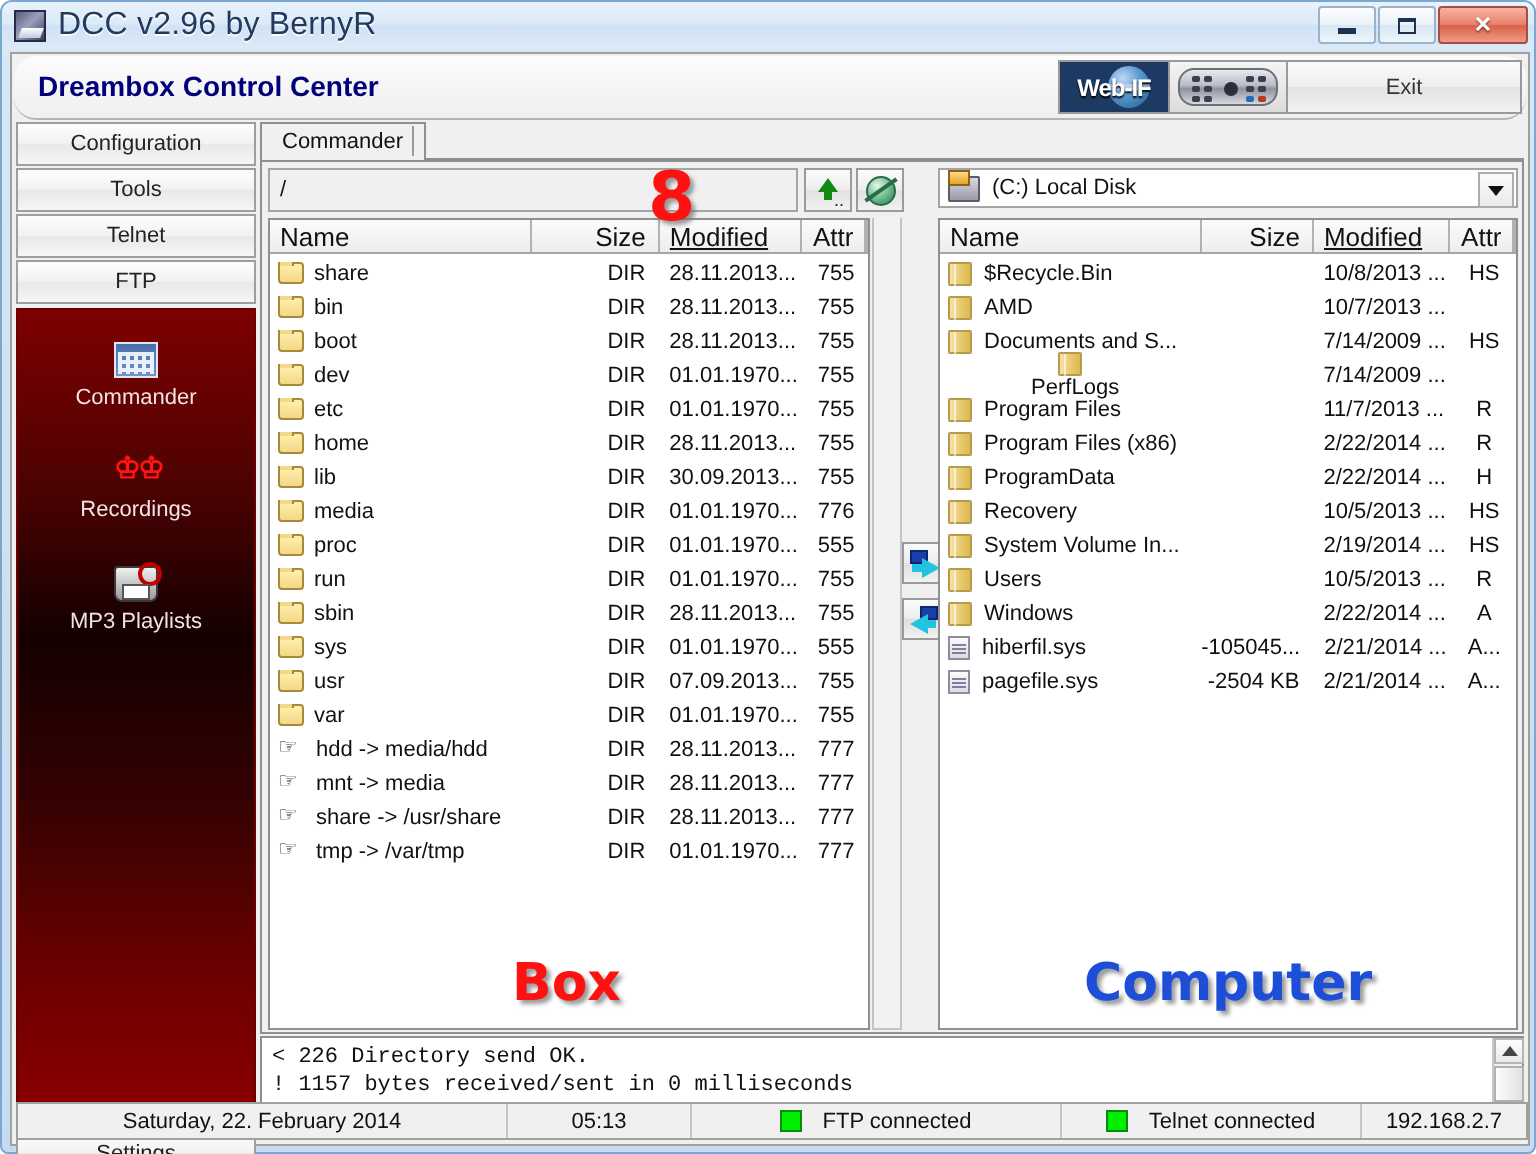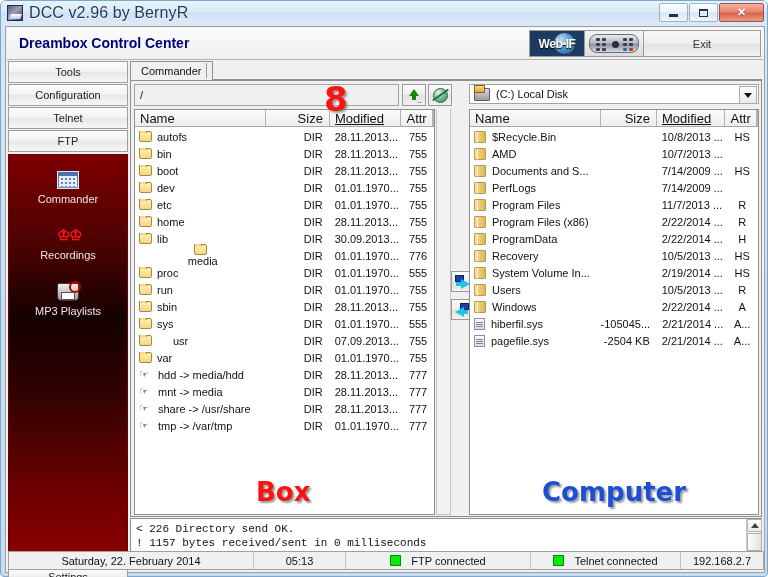--- a/index.html
+++ b/index.html
@@ -70,20 +70,21 @@
     position:absolute; left:4px; top:25px; width:760px; height:547px;
     background:#f0f0f0;
     border:1px solid #a0a0a0;
   }
 
   
   #header {
     position:absolute; left:1px; top:1px; width:756px; height:32px;
     background: linear-gradient(to bottom,#fcfcfc 0%, #efefef 100%);
     border-bottom:1px solid #b4b4b4;
+    border-radius:11px;
   }
   #header-title {
     position:absolute; left:12px; top:7px;
     font-size:14px; font-weight:bold; color:#00007a;
     font-family:"Liberation Sans",sans-serif;
   }
   #header-buttons { position:absolute; right:2px; top:2px; display:flex; height:27px; }
   .hbtn {
     border:1px solid #9a9a9a;
     background: linear-gradient(to bottom,#fbfbfb 0%,#ededed 50%,#e2e2e2 51%,#f3f3f3 100%);
@@ -462,24 +463,24 @@
           </div>
         </div>
         <div class="hbtn" id="exit-btn">
           <span>Exit</span>
         </div>
       </div>
     </div>
 
     <div id="sidebar">
       <div class="sb-tab">
+        <span>Configuration</span>
+      </div>
+      <div class="sb-tab">
         <span>Tools</span>
-      </div>
-      <div class="sb-tab">
-        <span>Configuration</span>
       </div>
       <div class="sb-tab">
         <span>Telnet</span>
       </div>
       <div class="sb-tab">
         <span>FTP</span>
       </div>
 
       <div id="sb-red">
         <div class="sb-item" style="margin-top:16px">
@@ -539,21 +540,21 @@
           <div class="col c-name">Name</div>
           <div class="col c-size">Size</div>
           <div class="col c-mod">Modified</div>
           <div class="col c-attr">Attr</div>
           <div class="col c-pad"></div>
         </div>
         <div class="lv-body" id="left-rows">
             <div class="row">
               <div class="r-name" style="width: 140px;">
                 <div class="ico-folder"></div>
-                <span>autofs</span>
+                <span>share</span>
               </div>
               <div class="r-size" style="width: 68px;">DIR</div>
               <div class="r-mod" style="width: 76px;">28.11.2013...</div>
               <div class="r-attr">755</div>
             </div>
             <div class="row">
               <div class="r-name" style="width: 140px;">
                 <div class="ico-folder"></div>
                 <span>bin</span>
               </div>
@@ -600,21 +601,21 @@
             <div class="row">
               <div class="r-name" style="width: 140px;">
                 <div class="ico-folder"></div>
                 <span>lib</span>
               </div>
               <div class="r-size" style="width: 68px;">DIR</div>
               <div class="r-mod" style="width: 76px;">30.09.2013...</div>
               <div class="r-attr">755</div>
             </div>
             <div class="row">
-              <div class="r-name" style="width: 140px; flex-direction: column;">
+              <div class="r-name" style="width: 140px;">
                 <div class="ico-folder"></div>
                 <span>media</span>
               </div>
               <div class="r-size" style="width: 68px;">DIR</div>
               <div class="r-mod" style="width: 76px;">01.01.1970...</div>
               <div class="r-attr">776</div>
             </div>
             <div class="row">
               <div class="r-name" style="width: 140px;">
                 <div class="ico-folder"></div>
@@ -645,21 +646,21 @@
             <div class="row">
               <div class="r-name" style="width: 140px;">
                 <div class="ico-folder"></div>
                 <span>sys</span>
               </div>
               <div class="r-size" style="width: 68px;">DIR</div>
               <div class="r-mod" style="width: 76px;">01.01.1970...</div>
               <div class="r-attr">555</div>
             </div>
             <div class="row">
-              <div class="r-name" style="width: 140px; gap: 16px;">
+              <div class="r-name" style="width: 140px;">
                 <div class="ico-folder"></div>
                 <span>usr</span>
               </div>
               <div class="r-size" style="width: 68px;">DIR</div>
               <div class="r-mod" style="width: 76px;">07.09.2013...</div>
               <div class="r-attr">755</div>
             </div>
             <div class="row">
               <div class="r-name" style="width: 140px;">
                 <div class="ico-folder"></div>
@@ -752,21 +753,21 @@
             <div class="row">
               <div class="r-name" style="width: 140px;">
                 <div class="ico-winfolder"></div>
                 <span>Documents and S...</span>
               </div>
               <div class="r-size" style="width: 60px;"></div>
               <div class="r-mod" style="width: 73px;">7/14/2009 ...</div>
               <div class="r-attr">HS</div>
             </div>
             <div class="row">
-              <div class="r-name" style="width: 140px;">
+              <div class="r-name" style="width: 140px; flex-direction: column;">
                 <div class="ico-winfolder"></div>
                 <span>PerfLogs</span>
               </div>
               <div class="r-size" style="width: 60px;"></div>
               <div class="r-mod" style="width: 73px;">7/14/2009 ...</div>
               <div class="r-attr"></div>
             </div>
             <div class="row">
               <div class="r-name" style="width: 140px;">
                 <div class="ico-winfolder"></div>

